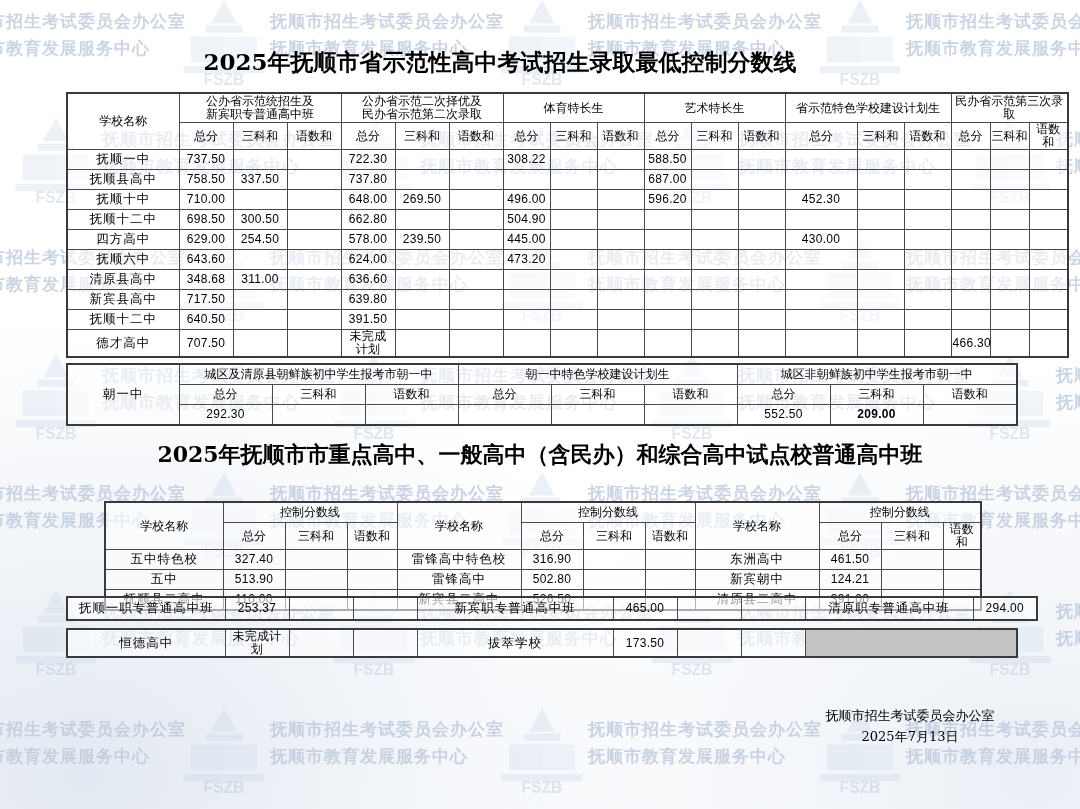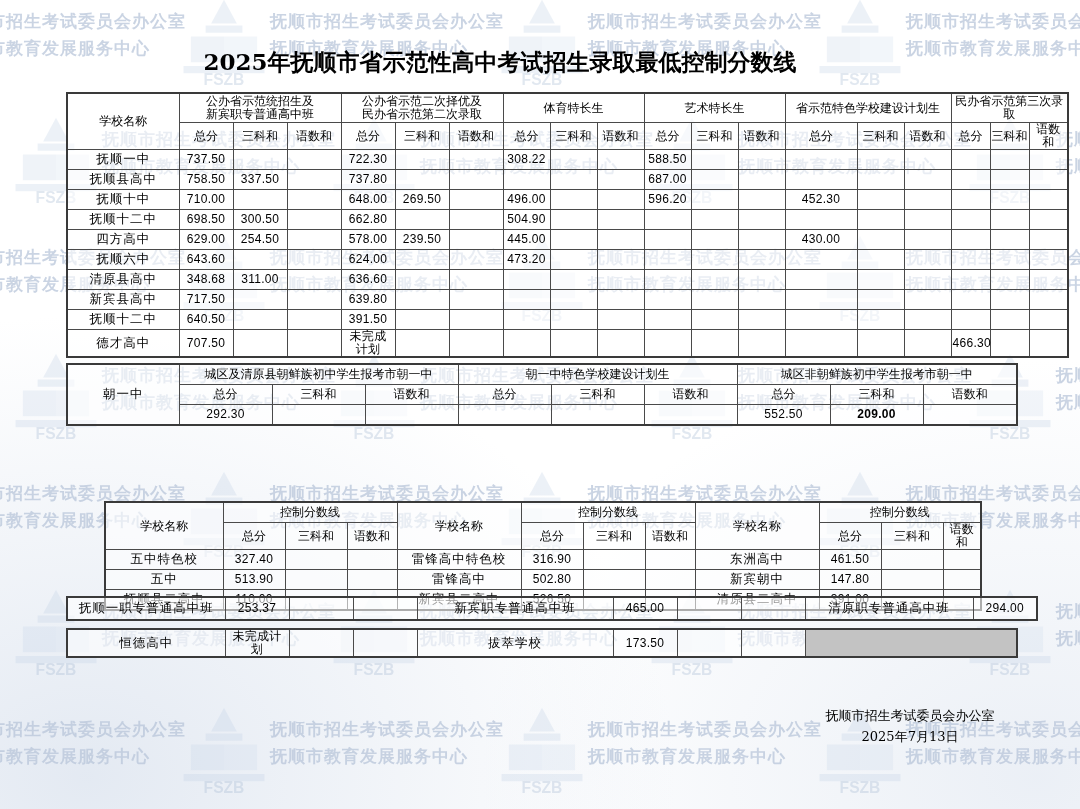--- a/index.html
+++ b/index.html
@@ -851,20 +851,21 @@
           <td class="num"></td>
           <td class="num"></td>
           <td class="num">552.50</td>
           <td class="num bold">209.00</td>
           <td class="num"></td>
         </tr>
       </tbody>
   </table>
 
   <div class="doc-title" id="title2">
+    <div>2025年抚顺市市重点高中、一般高中（含民办）和综合高中试点校普通高中班</div>
   </div>
 
   <table id="t3" class="tbl-outer">
     <colgroup>
       <col style="width:118px">
         <col style="width:62px">
         <col style="width:62px">
         <col style="width:50px">
       <col style="width:124px">
         <col style="width:62px">
@@ -912,21 +913,21 @@
         <tr>
           <td class="sname">五中</td>
           <td class="num">513.90</td>
           <td class="num"></td>
           <td class="num"></td>
           <td class="sname">雷锋高中</td>
           <td class="num">502.80</td>
           <td class="num"></td>
           <td class="num"></td>
           <td class="sname">新宾朝中</td>
-          <td class="num">147.80</td>
+          <td class="num">124.21</td>
           <td class="num"></td>
           <td class="num"></td>
         </tr>
         <tr>
           <td class="sname">抚顺县二高中</td>
           <td class="num">110.00</td>
           <td class="num"></td>
           <td class="num"></td>
           <td class="sname">新宾县二高中</td>
           <td class="num">526.50</td>

